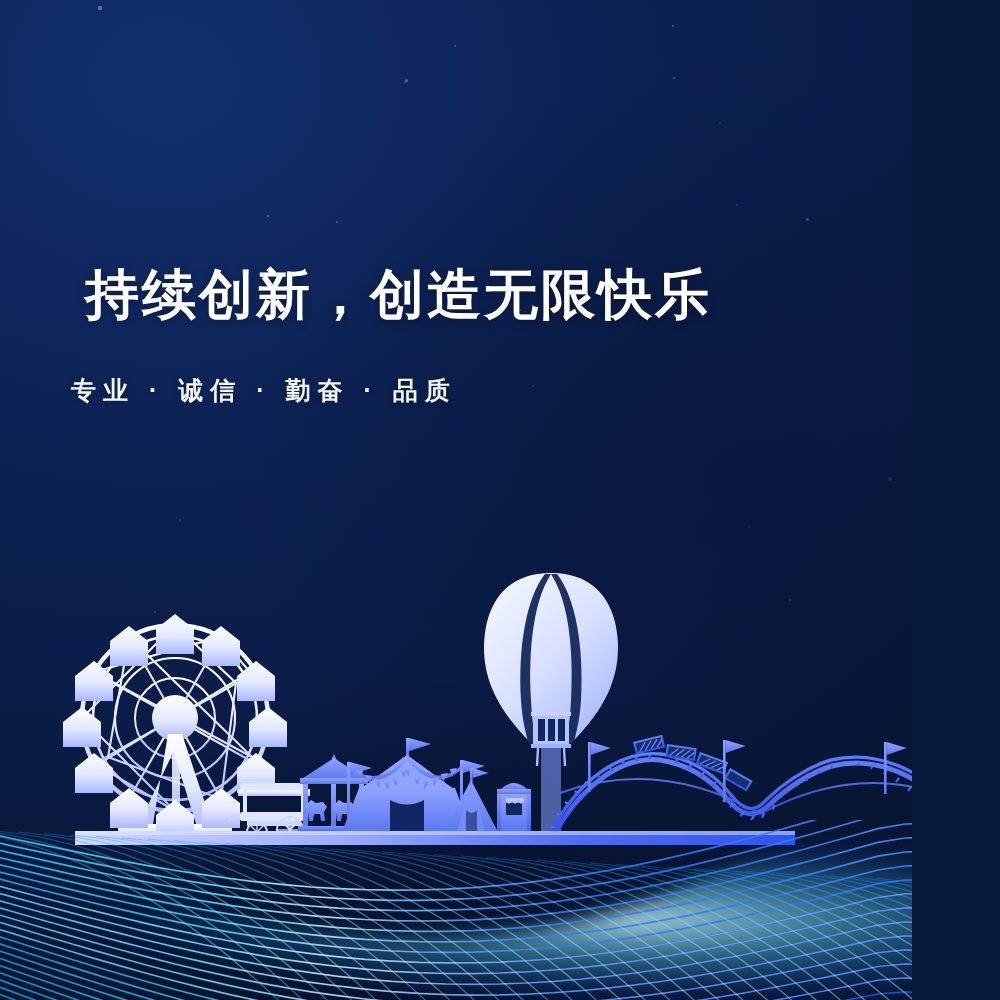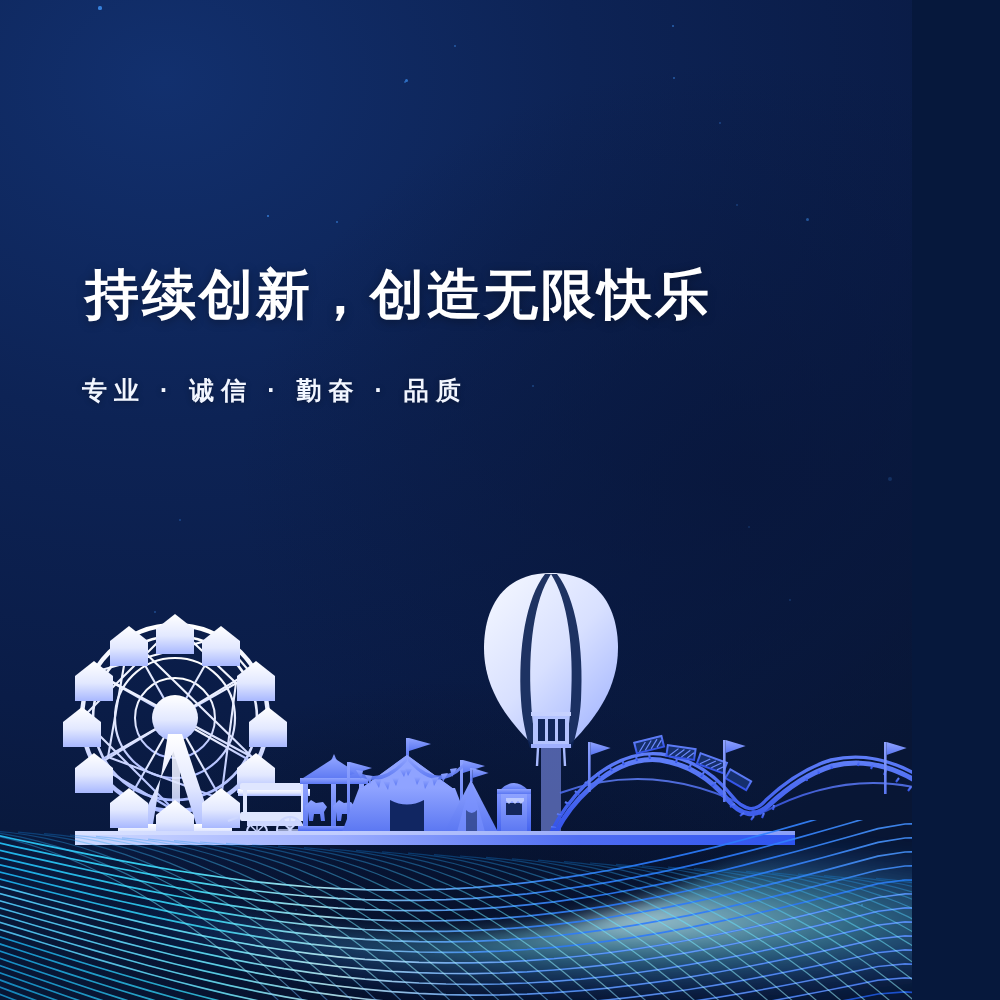--- a/index.html
+++ b/index.html
@@ -30,21 +30,21 @@
   
   .headline{
     position:absolute;left:85px;top:264px;
     color:#ffffff;
     font-size:54px;font-weight:700;letter-spacing:3px;
     line-height:1.12;
     text-shadow:0 2px 10px rgba(0,0,0,.35);
     white-space:nowrap;
   }
   .subline{
-    position:absolute;left:82px;top:374px;
+    position:absolute;left:71px;top:374px;
     color:#f2f6ff;
     font-size:25px;font-weight:700;letter-spacing:7px;
     white-space:nowrap;
     text-shadow:0 1px 6px rgba(0,0,0,.3);
   }
 
   
   .art{position:absolute;left:0;top:0;width:1000px;height:1000px;}
   .wave{position:absolute;left:0;top:0;width:1000px;height:1000px;}
 </style>

